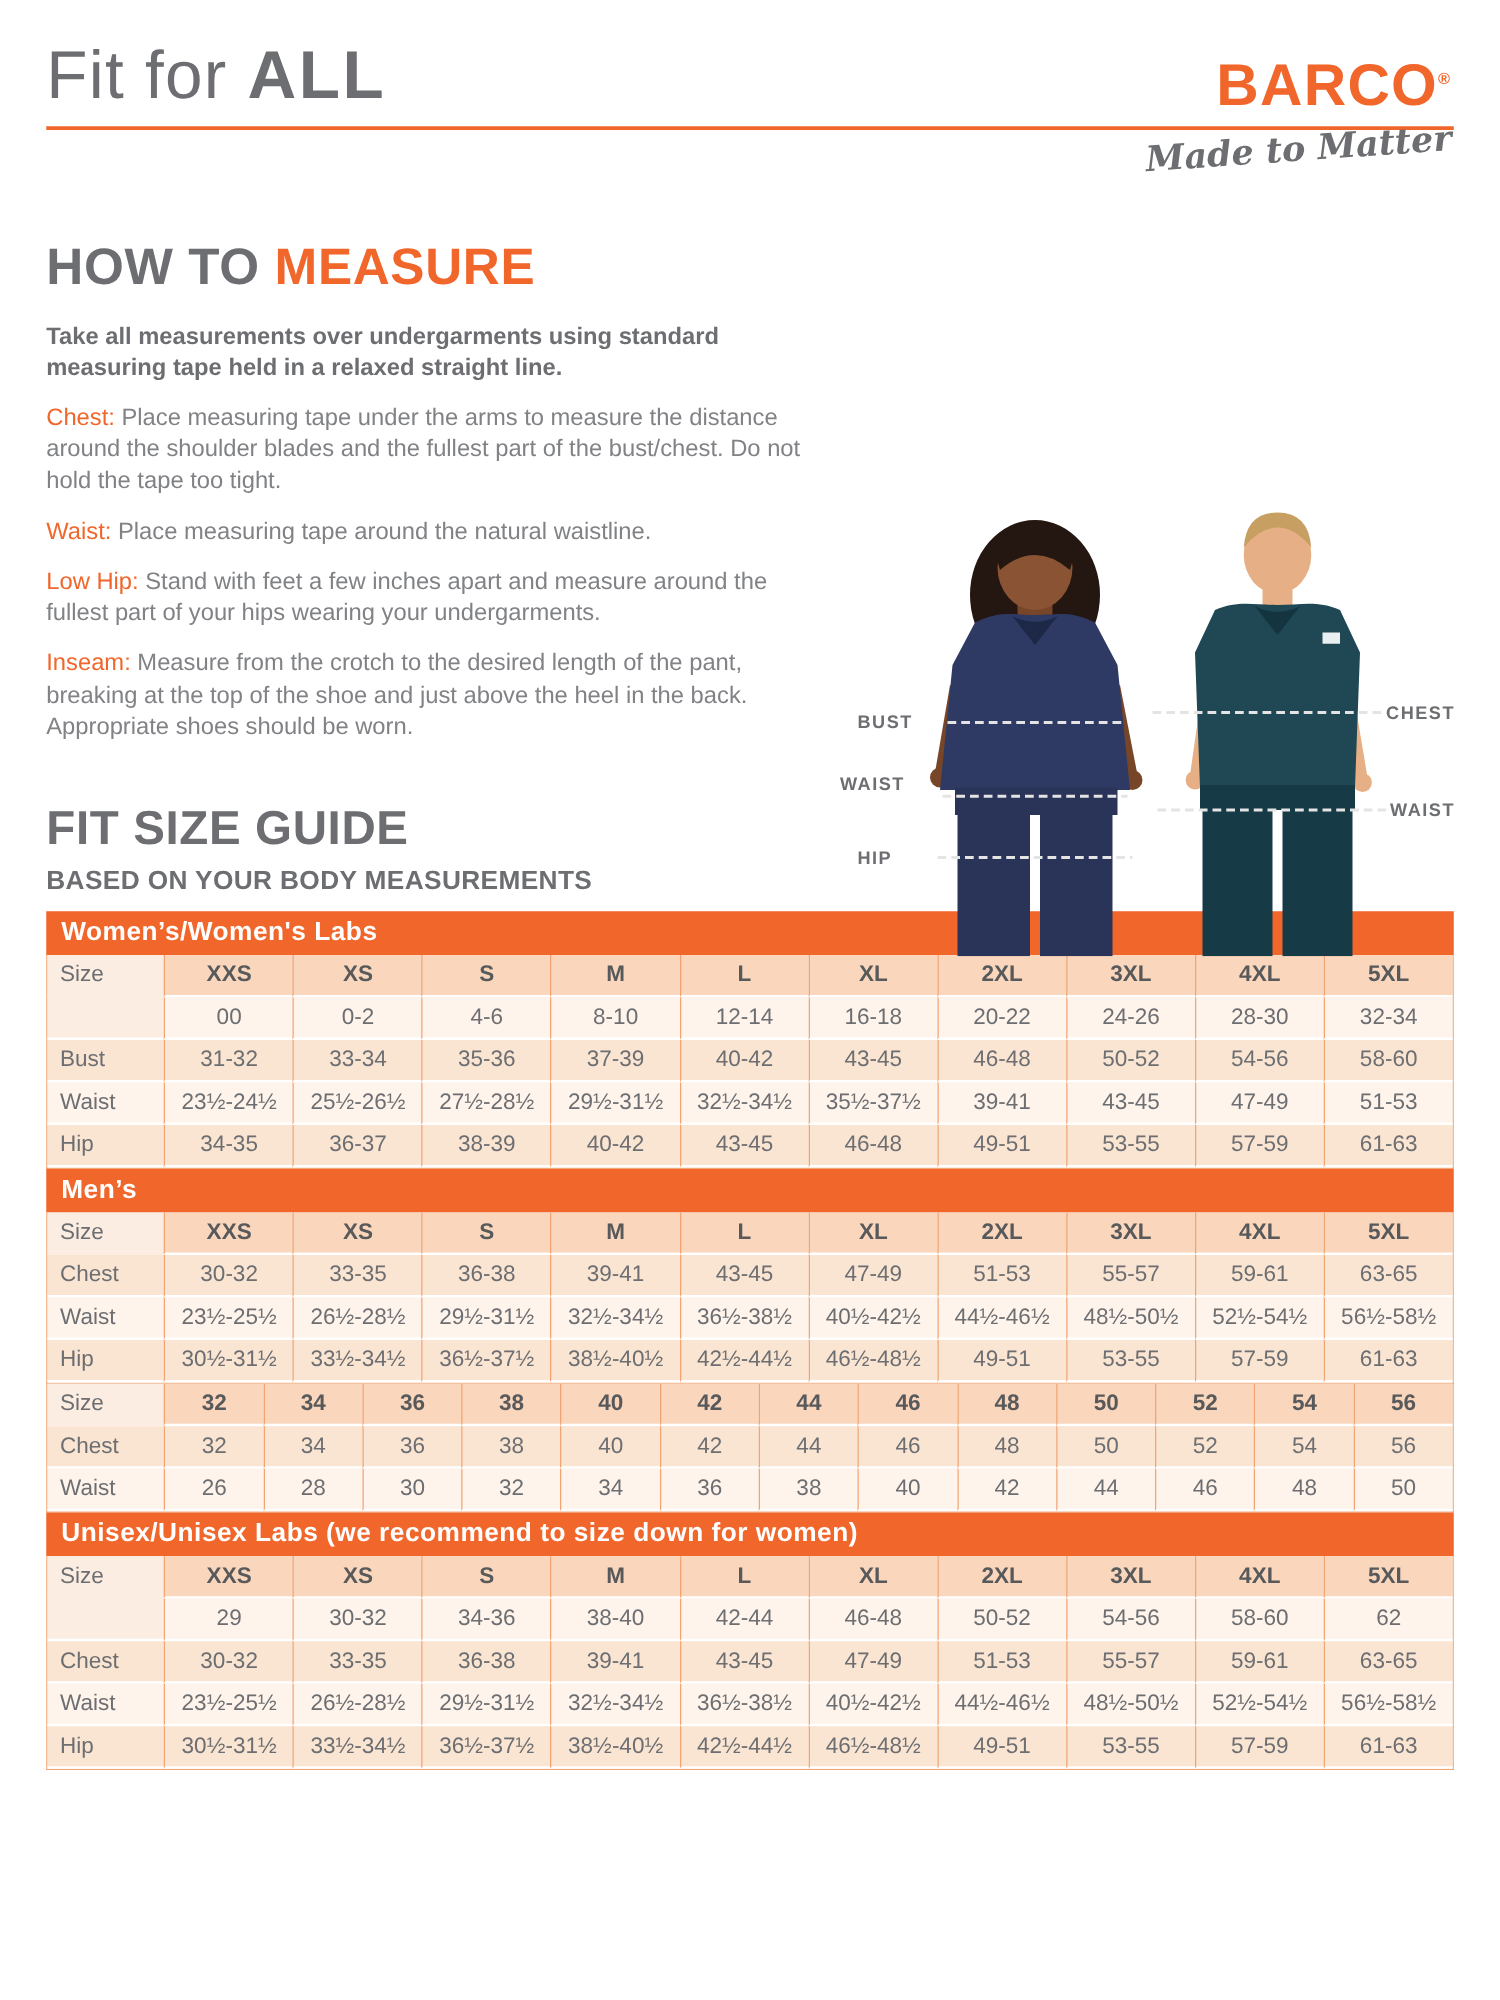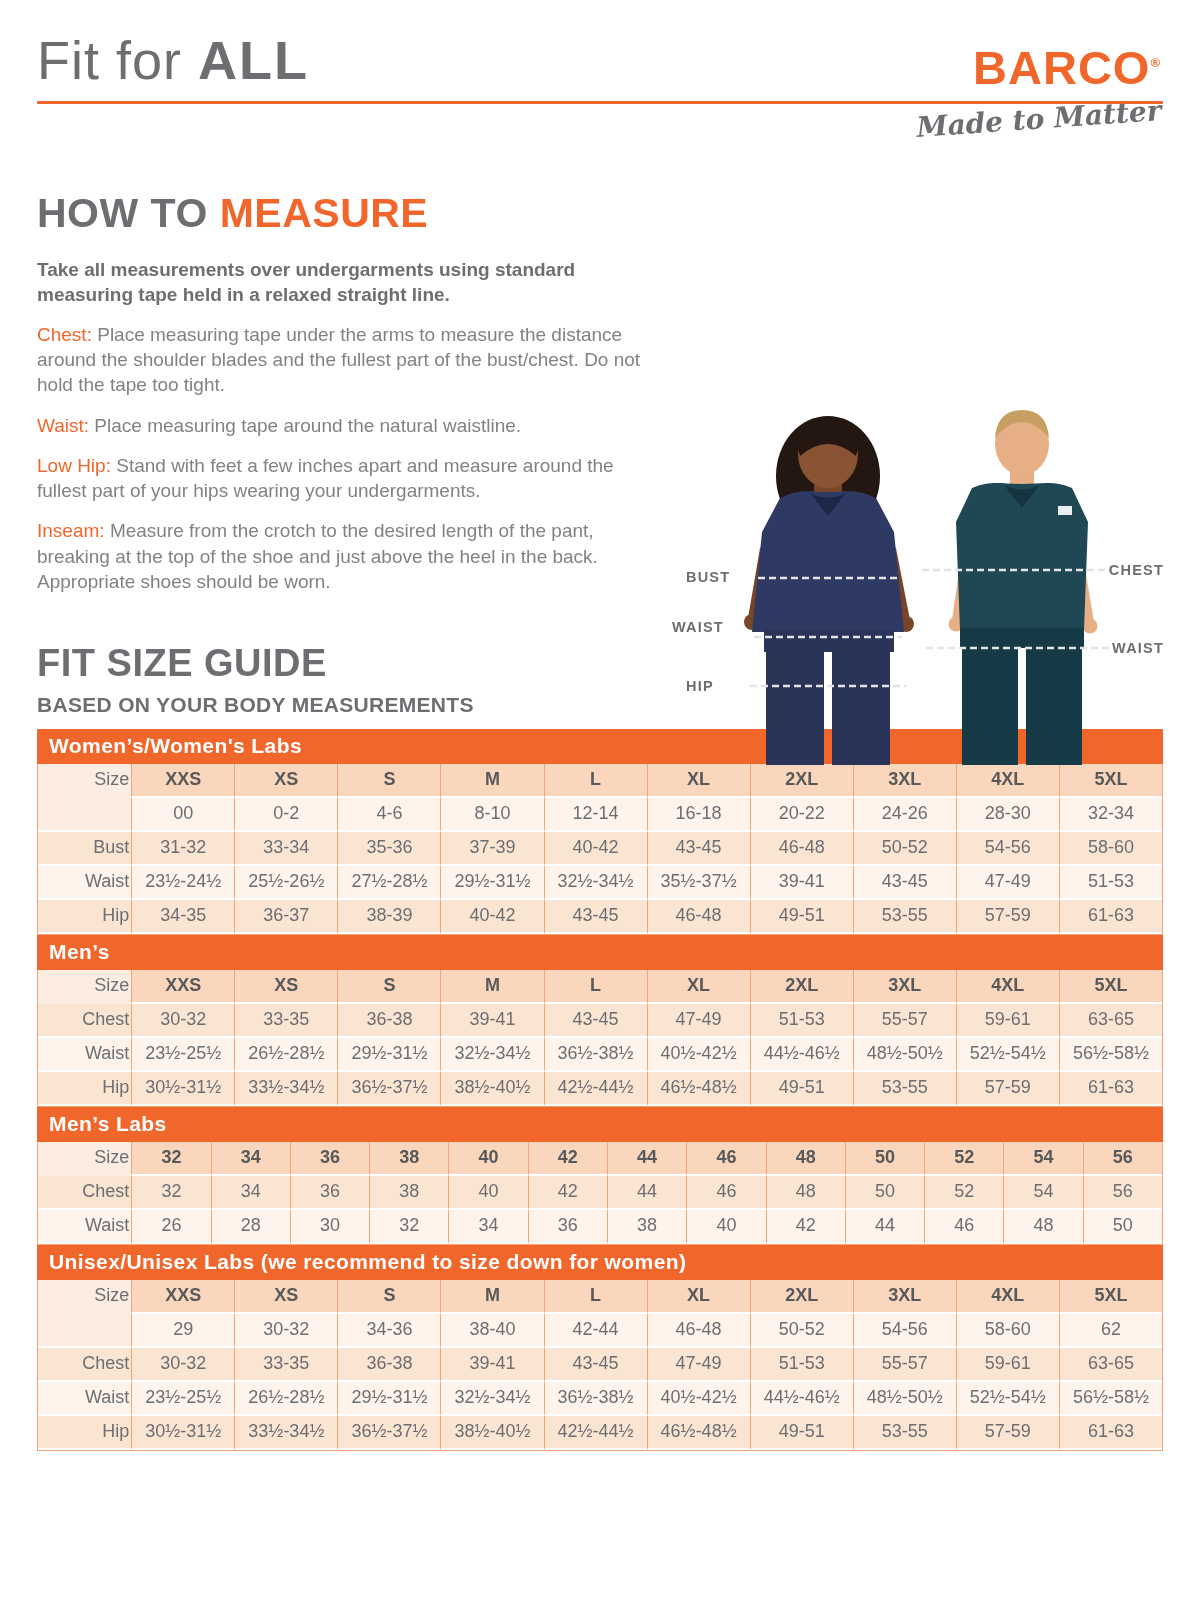--- a/index.html
+++ b/index.html
@@ -35,21 +35,21 @@
   
   .guide-heading { margin-top:48px; font-size:38px; font-weight:800; color:#6d6e71; letter-spacing:0.5px; }
   .guide-subheading { margin-top:8px; font-size:21px; font-weight:700; color:#6d6e71; letter-spacing:0.3px; }
   .tables { margin-top:12px; }
   .band { background:#f1662b; color:#fff; font-weight:700; font-size:21px; padding:5px 12px 6px; letter-spacing:0.4px; }
 
   table.size-table { width:100%; border-collapse:separate; border-spacing:0; table-layout:fixed;
     border-left:1px solid #f1a474; border-right:1px solid #f1a474; border-bottom:1px solid #f1a474; }
   .size-table td { border-left:1px solid #f1a474; border-bottom:2px solid #ffffff; text-align:center;
     font-size:18px; color:#6d6e71; padding:5px 2px 6px; height:34px; vertical-align:middle; }
-  .size-table td:first-child { border-left:none; text-align:right; padding-left:10px; }
+  .size-table td:first-child { border-left:none; text-align:left; padding-left:10px; }
   .size-table td.colhead { background:#f9d6bc; font-weight:700; color:#58595b; }
   .size-table td.corner { background:#fcede2; border-bottom-color:#fcede2; }
   .size-table td.corner-cont { background:#fcede2; }
   .size-table tr.sub-row td { background:#fef4ec; }
   .size-table tr.sub-row td.corner-cont { background:#fcede2; }
   .size-table tr.row-dark td { background:#fae5d3; }
   .size-table tr.row-light td { background:#fef4ec; }
 </style>
 </head>
 <body>
@@ -229,21 +229,20 @@
                   <td>42½-44½</td>
                   <td>46½-48½</td>
                   <td>49-51</td>
                   <td>53-55</td>
                   <td>57-59</td>
                   <td>61-63</td>
                 </tr>
               </tbody>
             </table>
           </div>
-        <div class="band">Men’s Labs</div>
         <div>
             <table class="size-table">
               <colgroup>
                 <col style="width: 8.3%;">
                 <col style="width: 7.05385%;">
                 <col style="width: 7.05385%;">
                 <col style="width: 7.05385%;">
                 <col style="width: 7.05385%;">
                 <col style="width: 7.05385%;">
                 <col style="width: 7.05385%;">

